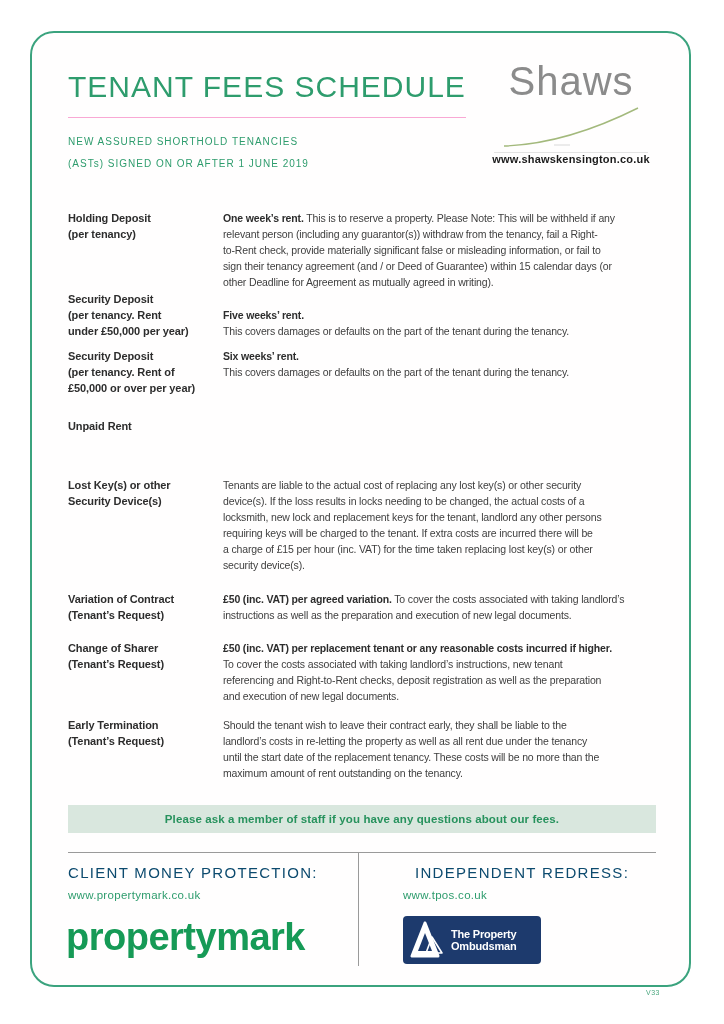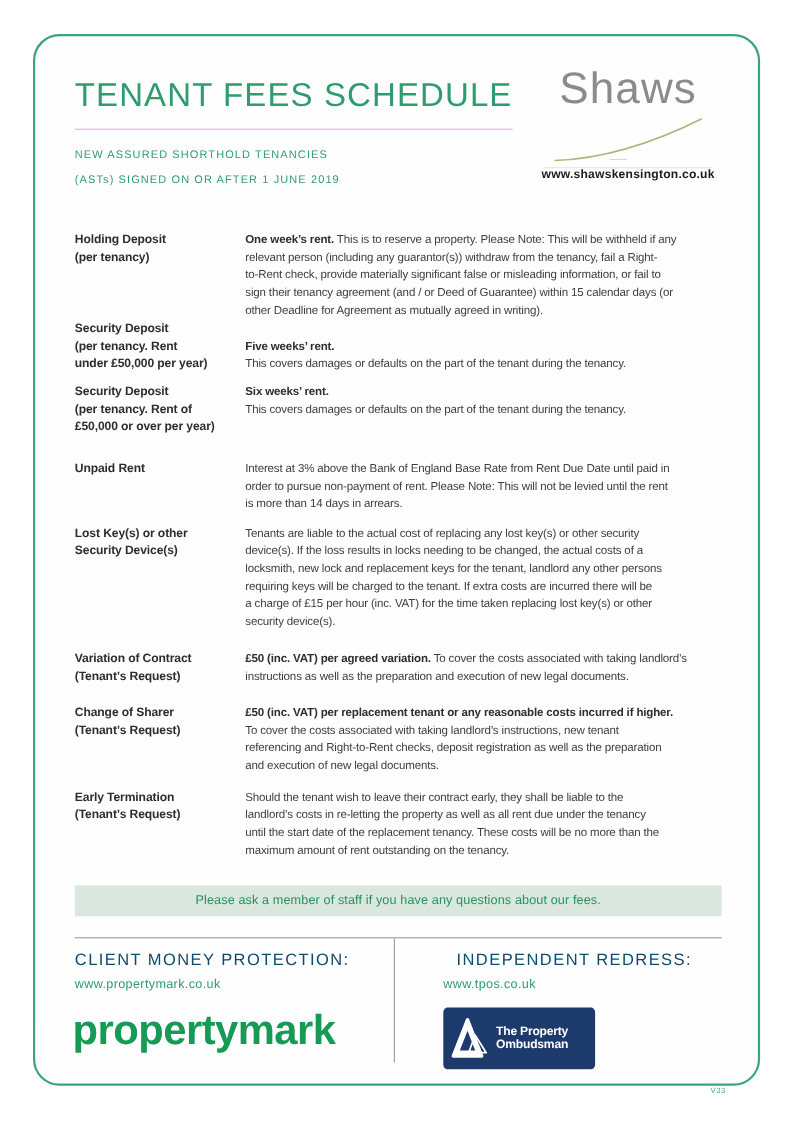--- a/index.html
+++ b/index.html
@@ -46,37 +46,37 @@
   .fee-val{
     flex:1;font-size:10.5px;color:#3e3e3e;line-height:16px;letter-spacing:-0.15px;
   }
   .fee-val .vb{font-weight:bold;color:#2d2d2d;}
 
   
   .banner{
     position:absolute;left:68px;top:805px;width:588px;height:28px;
     background:#d9e7de;display:flex;align-items:center;justify-content:center;
   }
-  .banner-text{font-size:11.5px;font-weight:normal;color:#27925d;letter-spacing:0.1px;}
+  .banner-text{font-size:11.5px;font-weight:bold;color:#27925d;letter-spacing:0.1px;}
 
   
   .footer-hline{position:absolute;left:68px;top:852px;width:588px;height:1px;background:#9a9a9a;}
   .footer-vline{position:absolute;left:358px;top:853px;width:1px;height:113px;background:#9a9a9a;}
   .f-heading{font-size:15px;color:#0c4a6e;letter-spacing:1.3px;position:absolute;top:864px;}
   .f-url{font-size:11.5px;color:#2e9c6d;letter-spacing:0.3px;position:absolute;top:889px;}
   .cmp-heading{left:68px;}
   .cmp-url{left:68px;}
   .red-heading{left:415px;}
   .red-url{left:403px;}
   .propertymark{
     position:absolute;left:66px;top:916px;
     font-size:38px;font-weight:bold;color:#169a56;letter-spacing:-0.5px;
   }
   .tpo{
-    position:absolute;left:403px;top:916px;width:138px;height:56px;
+    position:absolute;left:403px;top:916px;width:138px;height:48px;
     background:#1d3a6d;border-radius:4px;display:flex;align-items:center;
     padding-left:6px;box-sizing:border-box;
   }
   .tpo-text{
     font-size:11px;font-weight:bold;color:#ffffff;line-height:12.5px;margin-left:4px;
     letter-spacing:-0.2px;
   }
   .version{
     position:absolute;left:646px;top:989px;font-size:7px;color:#4aa77f;letter-spacing:0.5px;
   }
@@ -118,25 +118,22 @@
       <div class="fee-val pre" style="padding-top: 16px;"><span class="vb">Five weeks’ rent.</span><span class="vt">
 This covers damages or defaults on the part of the tenant during the tenancy.</span></div>
     </div>
     <div class="fee-row" style="top: 348px;">
       <div class="fee-label pre">Security Deposit
 (per tenancy. Rent of
 £50,000 or over per year)</div>
       <div class="fee-val pre"><span class="vb">Six weeks’ rent.</span><span class="vt">
 This covers damages or defaults on the part of the tenant during the tenancy.</span></div>
     </div>
-    <div class="fee-row" style="top: 418px;">
+    <div class="fee-row" style="top: 418px; flex-direction: column;">
       <div class="fee-label pre">Unpaid Rent</div>
-      <div class="fee-val pre"><span class="vt">Interest at 3% above the Bank of England Base Rate from Rent Due Date until paid in
-order to pursue non-payment of rent. Please Note: This will not be levied until the rent
-is more than 14 days in arrears.</span></div>
     </div>
     <div class="fee-row" style="top: 477px;">
       <div class="fee-label pre">Lost Key(s) or other
 Security Device(s)</div>
       <div class="fee-val pre"><span class="vt">Tenants are liable to the actual cost of replacing any lost key(s) or other security
 device(s). If the loss results in locks needing to be changed, the actual costs of a
 locksmith, new lock and replacement keys for the tenant, landlord any other persons
 requiring keys will be charged to the tenant. If extra costs are incurred there will be
 a charge of £15 per hour (inc. VAT) for the time taken replacing lost key(s) or other
 security device(s).</span></div>

